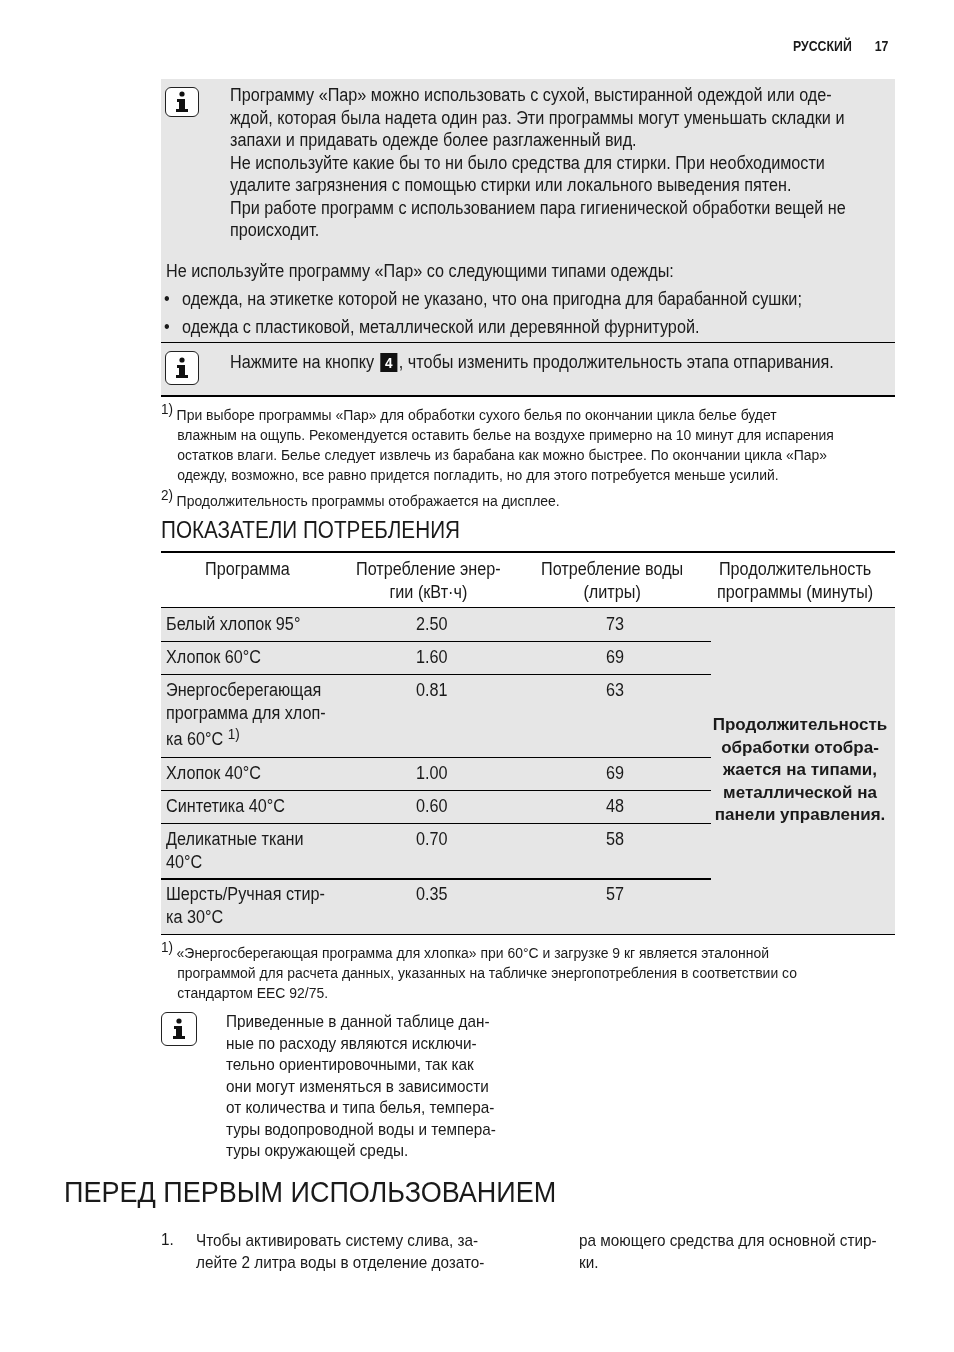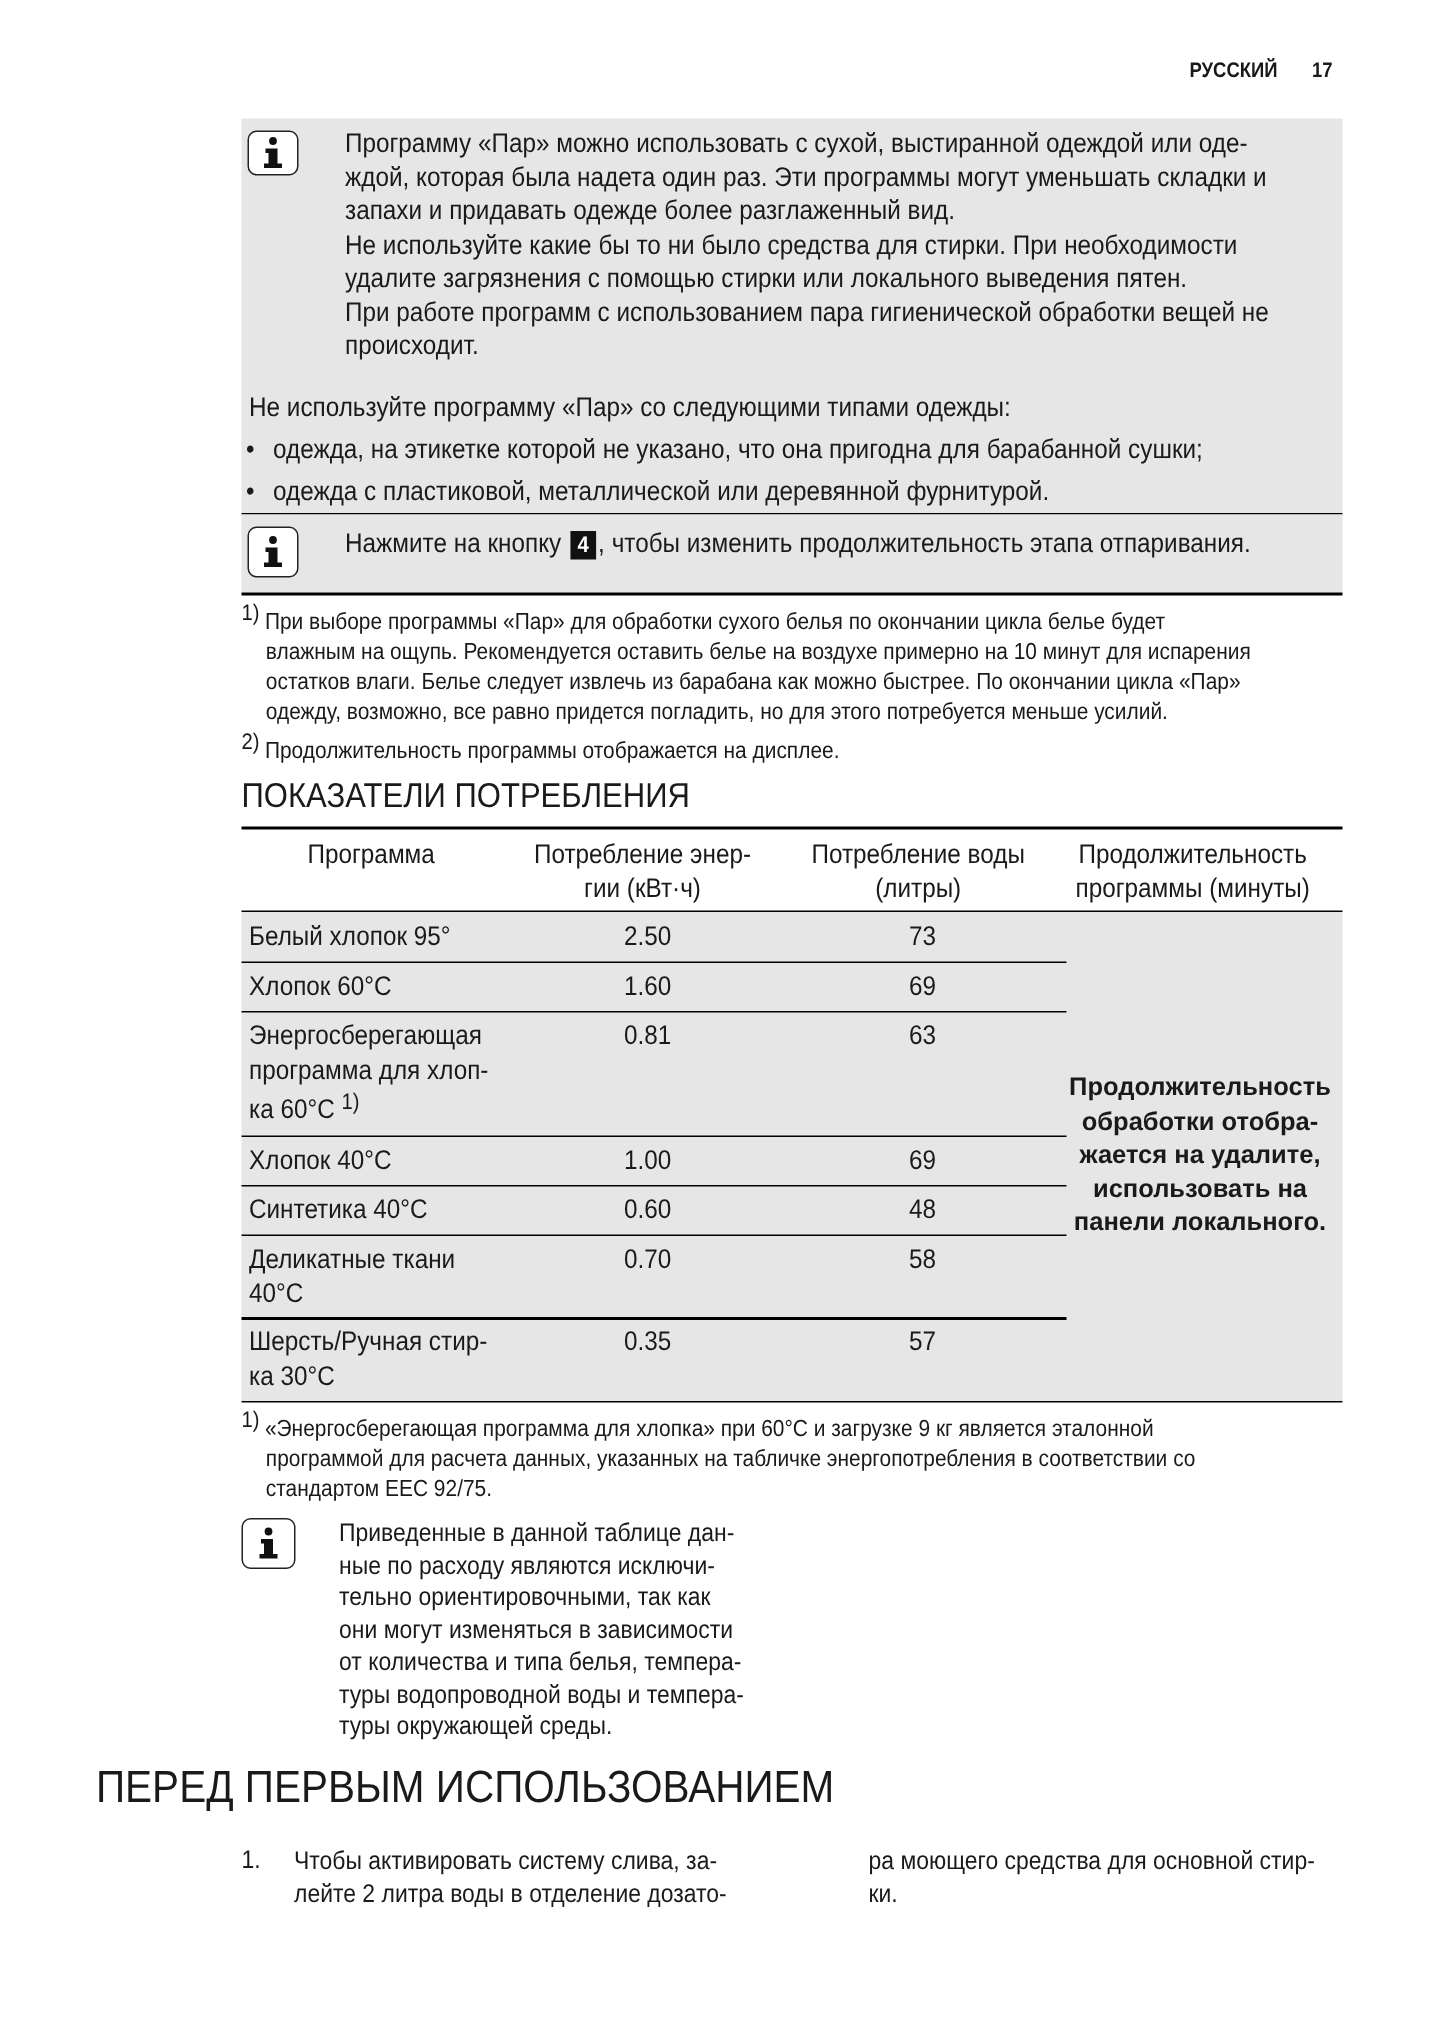--- a/index.html
+++ b/index.html
@@ -163,23 +163,23 @@
       <div>Шерсть/Ручная стир-</div>
       <div>ка 30°C</div>
     </div>
     <div class="cell narrow" style="left:416px;top:883px;">0.35</div>
     <div class="cell narrow" style="left:606px;top:883px;">57</div>
   </div>
 
   <div class="abs" style="left:712px;top:714px;width:176px;text-align:center;font-size:17px;line-height:22.5px;font-weight:bold;">
     <div>Продолжительность</div>
     <div>обработки отобра-</div>
-    <div>жается на удалите,</div>
-    <div>использовать на</div>
-    <div>панели локального.</div>
+    <div>жается на типами,</div>
+    <div>металлической на</div>
+    <div>панели управления.</div>
   </div>
   <div class="hline" style="left:161px;top:934px;width:734px;"></div>
 </div>
 
 <div class="abs fn narrow" style="left:161px;top:943px;">
   <div><span class="sup">1)</span><span>«Энергосберегающая программа для хлопка» при 60°C и загрузке 9 кг является эталонной</span></div>
   <div style="padding-left:18px">программой для расчета данных, указанных на табличке энергопотребления в соответствии со</div>
   <div style="padding-left:18px">стандартом EEC 92/75.</div>
 </div>
 

